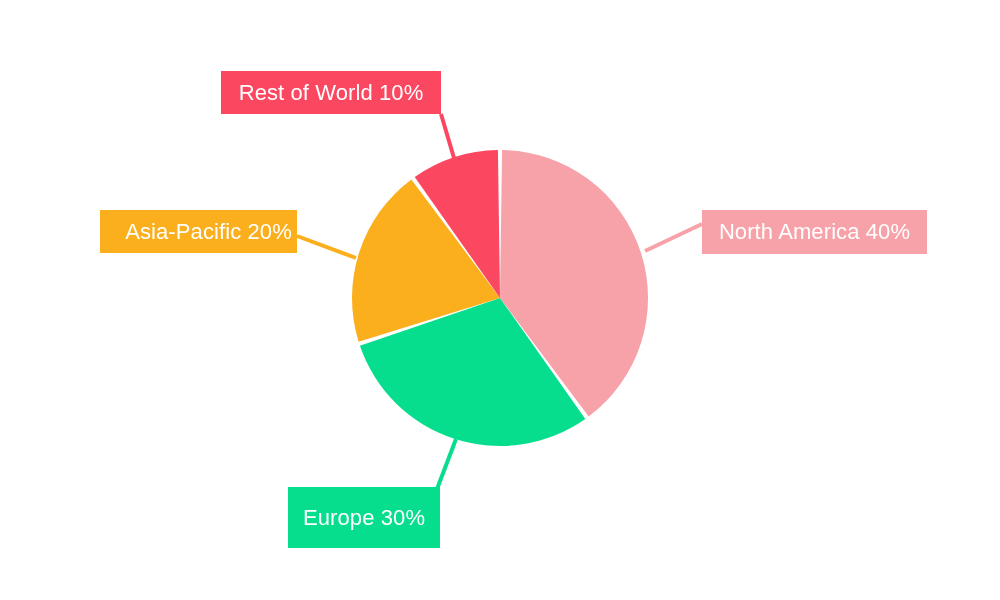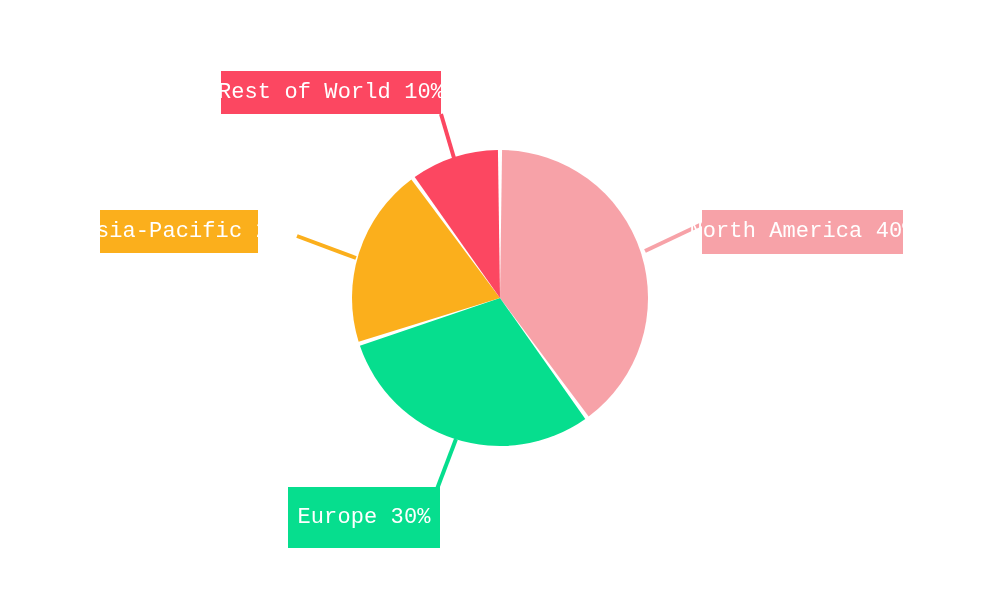--- a/index.html
+++ b/index.html
@@ -26,21 +26,21 @@
     width: 1000px;
     height: 600px;
   }
   .pie-label {
     position: absolute;
     box-sizing: border-box;
     display: flex;
     align-items: center;
     justify-content: center;
     color: #ffffff;
-    font-family: Liberation Mono, monospace;
+    font-family: Liberation Sans, sans-serif;
     font-size: 22px;
     line-height: 1;
     white-space: nowrap;
     padding: 9px 12px;
     letter-spacing: 0.1px;
   }
 </style>
 </head>
 <body>
 
@@ -55,19 +55,19 @@
       </g>
     <g id="pie-slices">
         <path d="M 500 298 L 502.07 150.01 A 148 148 0 0 1 588.66 416.51 Z" fill="#F7A2A8" stroke="none"></path>
         <path d="M 500 298 L 585.31 418.94 A 148 148 0 0 1 359.90 345.70 Z" fill="#06DE8E" stroke="none"></path>
         <path d="M 500 298 L 358.62 341.76 A 148 148 0 0 1 411.34 179.49 Z" fill="#FBAF1C" stroke="none"></path>
         <path d="M 500 298 L 414.69 177.06 A 148 148 0 0 1 497.93 150.01 Z" fill="#FC4761" stroke="none"></path>
       </g>
   </svg>
 
   <div id="labels-layer">
-      <div class="pie-label" style="left: 702px; top: 210px; width: 201px; height: 44px; background: rgb(247, 162, 168); color: rgb(255, 255, 255);">North America 40%</div>
+      <div class="pie-label" style="left: 702px; top: 210px; width: 225px; height: 44px; background: rgb(247, 162, 168); color: rgb(255, 255, 255);">North America 40%</div>
       <div class="pie-label" style="left: 288px; top: 487px; width: 152px; height: 61px; background: rgb(6, 222, 142); color: rgb(255, 255, 255);">Europe 30%</div>
-      <div class="pie-label" style="left: 100px; top: 210px; width: 158px; height: 43px; background: rgb(251, 175, 28); color: rgb(255, 255, 255); padding-left: 32px;">Asia-Pacific 20%</div>
+      <div class="pie-label" style="left: 100px; top: 210px; width: 197px; height: 43px; background: rgb(251, 175, 28); color: rgb(255, 255, 255); padding-left: 32px;">Asia-Pacific 20%</div>
       <div class="pie-label" style="left: 221px; top: 71px; width: 220px; height: 43px; background: rgb(252, 71, 97); color: rgb(255, 255, 255);">Rest of World 10%</div>
     </div>
 
 </div>
 
 </body></html>

